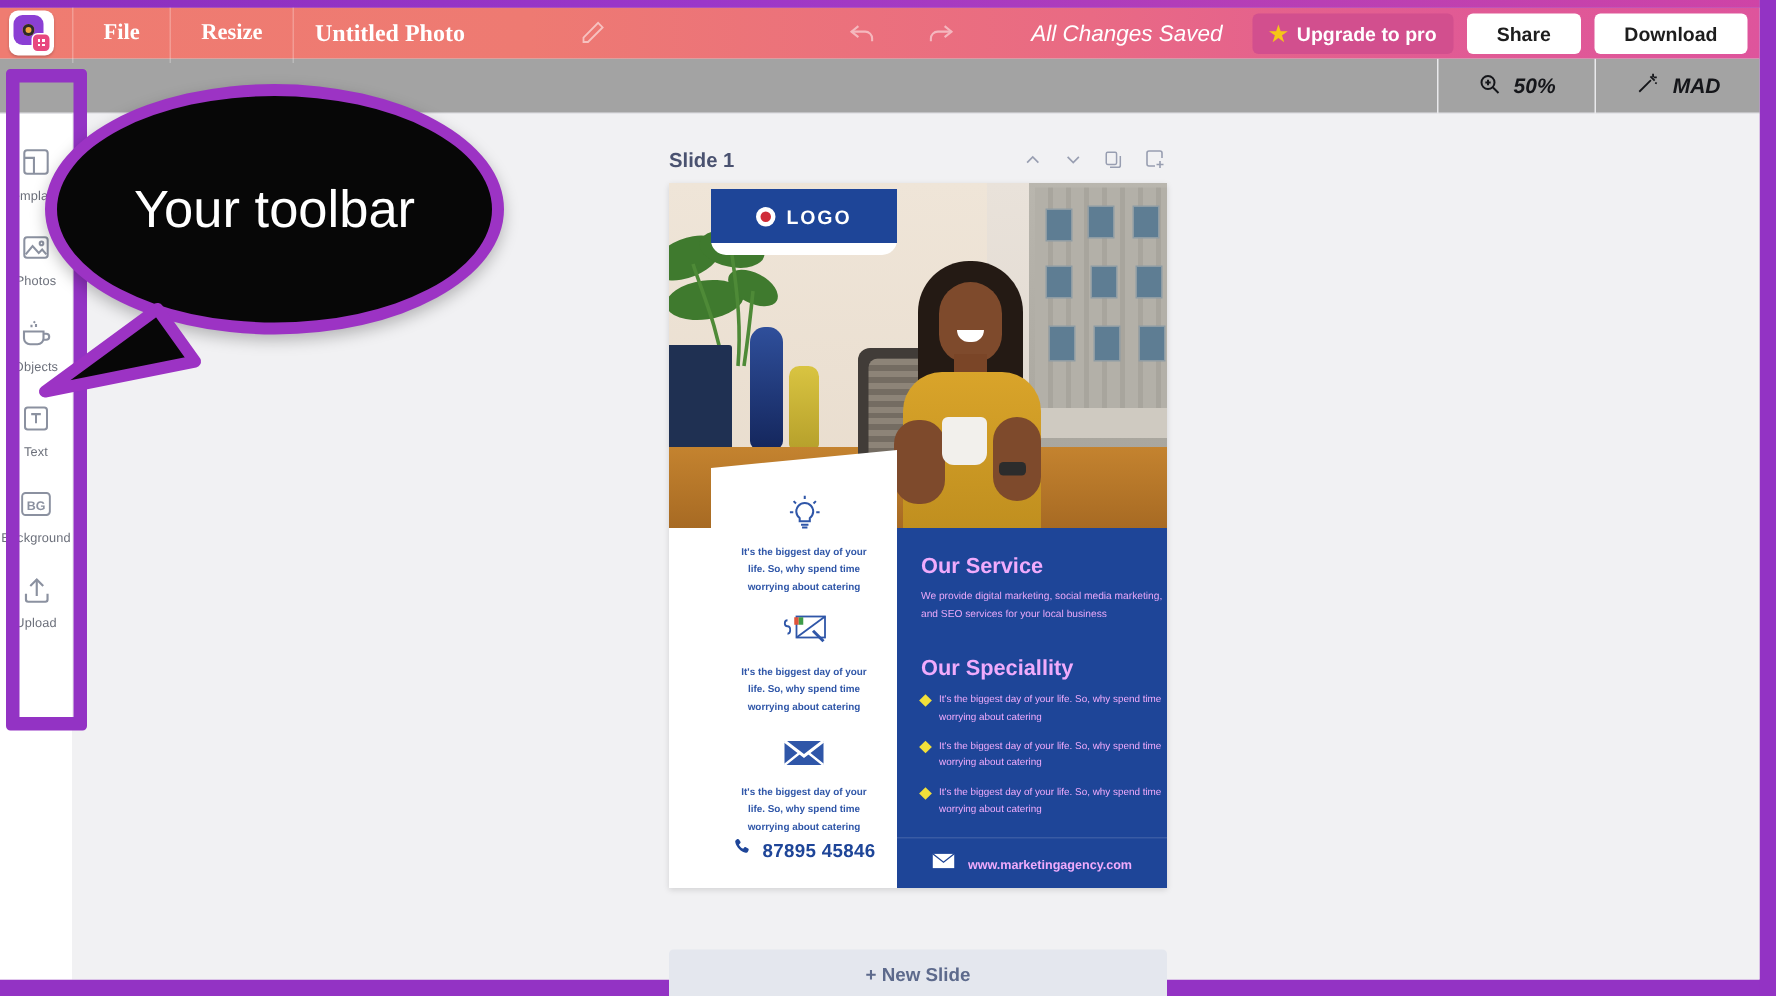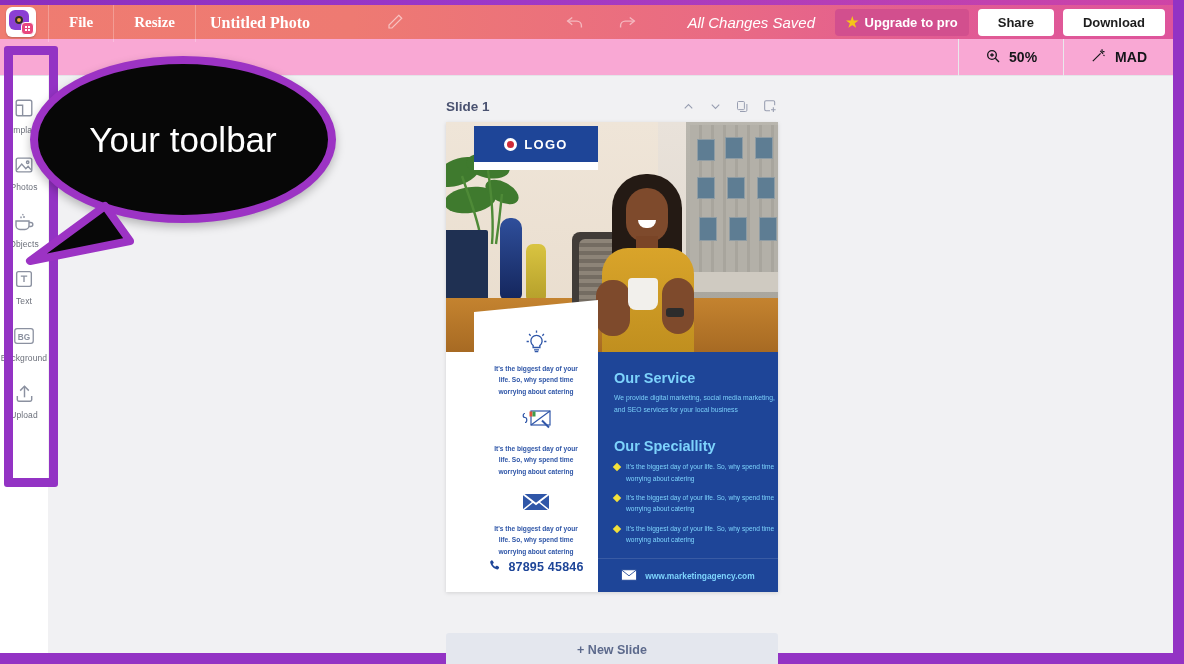--- a/index.html
+++ b/index.html
@@ -76,22 +76,22 @@
   .btn-white {
     margin-left:9px; height:27px; border-radius:4px; background:#fff;
     color:#1d1d1d; font-size:13px; font-weight:bold; display:flex; align-items:center;
     padding:0 20px; cursor:pointer; white-space:nowrap;
   }
   .btn-white.last { margin-right:8px;text-align:right; }
 
   
   .subbar {
     position:absolute; left:0; top:39px; width:1173px; height:37px;
-    background:#f9a8d4; display:flex; align-items:center;
-    border-bottom:1px solid #e4e4e8; z-index:5;
+    background:#a3a3a3; display:flex; align-items:center;
+    border-bottom:1px solid #e4e4e8; z-index:5;font-style:italic;
   }
   .subbar .spacer { flex:1; }
   .sub-item {
     display:flex; align-items:center; gap:8px; height:37px; padding:0 26px;
     font-size:14px; font-weight:bold; color:#15161a; cursor:pointer;
     border-left:1px solid #e9e9ec;
   }
 
   
   .sidebar {
@@ -179,21 +179,21 @@
     background:linear-gradient(180deg,#d9a42a,#c08f1f); border-radius:26px 26px 0 0;}
   .ph-armL { position:absolute; left:8px; top:106px; width:34px; height:56px;
     background:#7e4a2c; border-radius:16px;}
   .ph-armR { position:absolute; left:74px; top:104px; width:32px; height:56px;
     background:#7e4a2c; border-radius:16px;}
   .ph-cup { position:absolute; left:40px; top:104px; width:30px; height:32px;
     background:#f2f0ec; border-radius:4px 4px 8px 8px;}
   .ph-watch { position:absolute; left:78px; top:134px; width:18px; height:9px;
     background:#2c2c2c; border-radius:3px;}
 
-  .logo-wrap { position:absolute; left:28px; top:4px; width:124px; height:44px; background:#fff;}
+  .logo-wrap { position:absolute; left:28px; top:4px; width:124px; height:44px; background:#fff;border-radius:10px;}
   .logo-bar {
     position:absolute; left:0; top:0; width:124px; height:36px; background:#1e4598;
     display:flex; align-items:center; justify-content:center; gap:7px;
   }
   .logo-dot { width:13px; height:13px; border-radius:50%; background:#cf2c38;
     border:3.5px solid #fff; box-sizing:border-box;}
   .logo-text { color:#fff; font-size:13px; font-weight:bold; letter-spacing:1.3px;}
 
   
   .body-left {
@@ -205,21 +205,21 @@
   .feat .fic { height:30px; display:flex; align-items:center; justify-content:center; margin-bottom:7px;}
   .feat .ftx { font-size:6.6px; color:#2f56a8; line-height:1.72; font-weight:600; padding:0 6px;}
   .phone-row {
     position:absolute; left:0; bottom:16px; width:124px;
     display:flex; align-items:center; justify-content:center; gap:7px;
   }
   .phone-row .pn { font-size:12.5px; font-weight:bold; color:#1e4598; letter-spacing:.2px;}
 
   .body-right {
     position:absolute; left:152px; top:230px; width:196px; height:240px;
-    background:#1e4598; color:#7dd3fc; padding:18px 14px 4px 16px;
+    background:#1e4598; color:#f0abfc; padding:18px 14px 4px 16px;
   }
   .h-serv { font-size:14.5px; font-weight:bold; margin-bottom:6px; }
   .p-serv { font-size:6.8px; line-height:1.78; font-weight:500; opacity:.97; margin-bottom:22px;}
   .h-spec { font-size:14.5px; font-weight:bold; margin-bottom:7px; }
   .blist { list-style:none; }
   .blist li { display:flex; gap:6px; margin-bottom:8px; align-items:flex-start;}
   .dmd { width:6px; height:6px; background:#f2e03a; transform:rotate(45deg); flex:none; margin-top:3px;}
   .blist li span.t { font-size:6.6px; line-height:1.72; font-weight:500;}
   .web-row {
     position:absolute; left:0; bottom:0; width:180px; height:34px;

